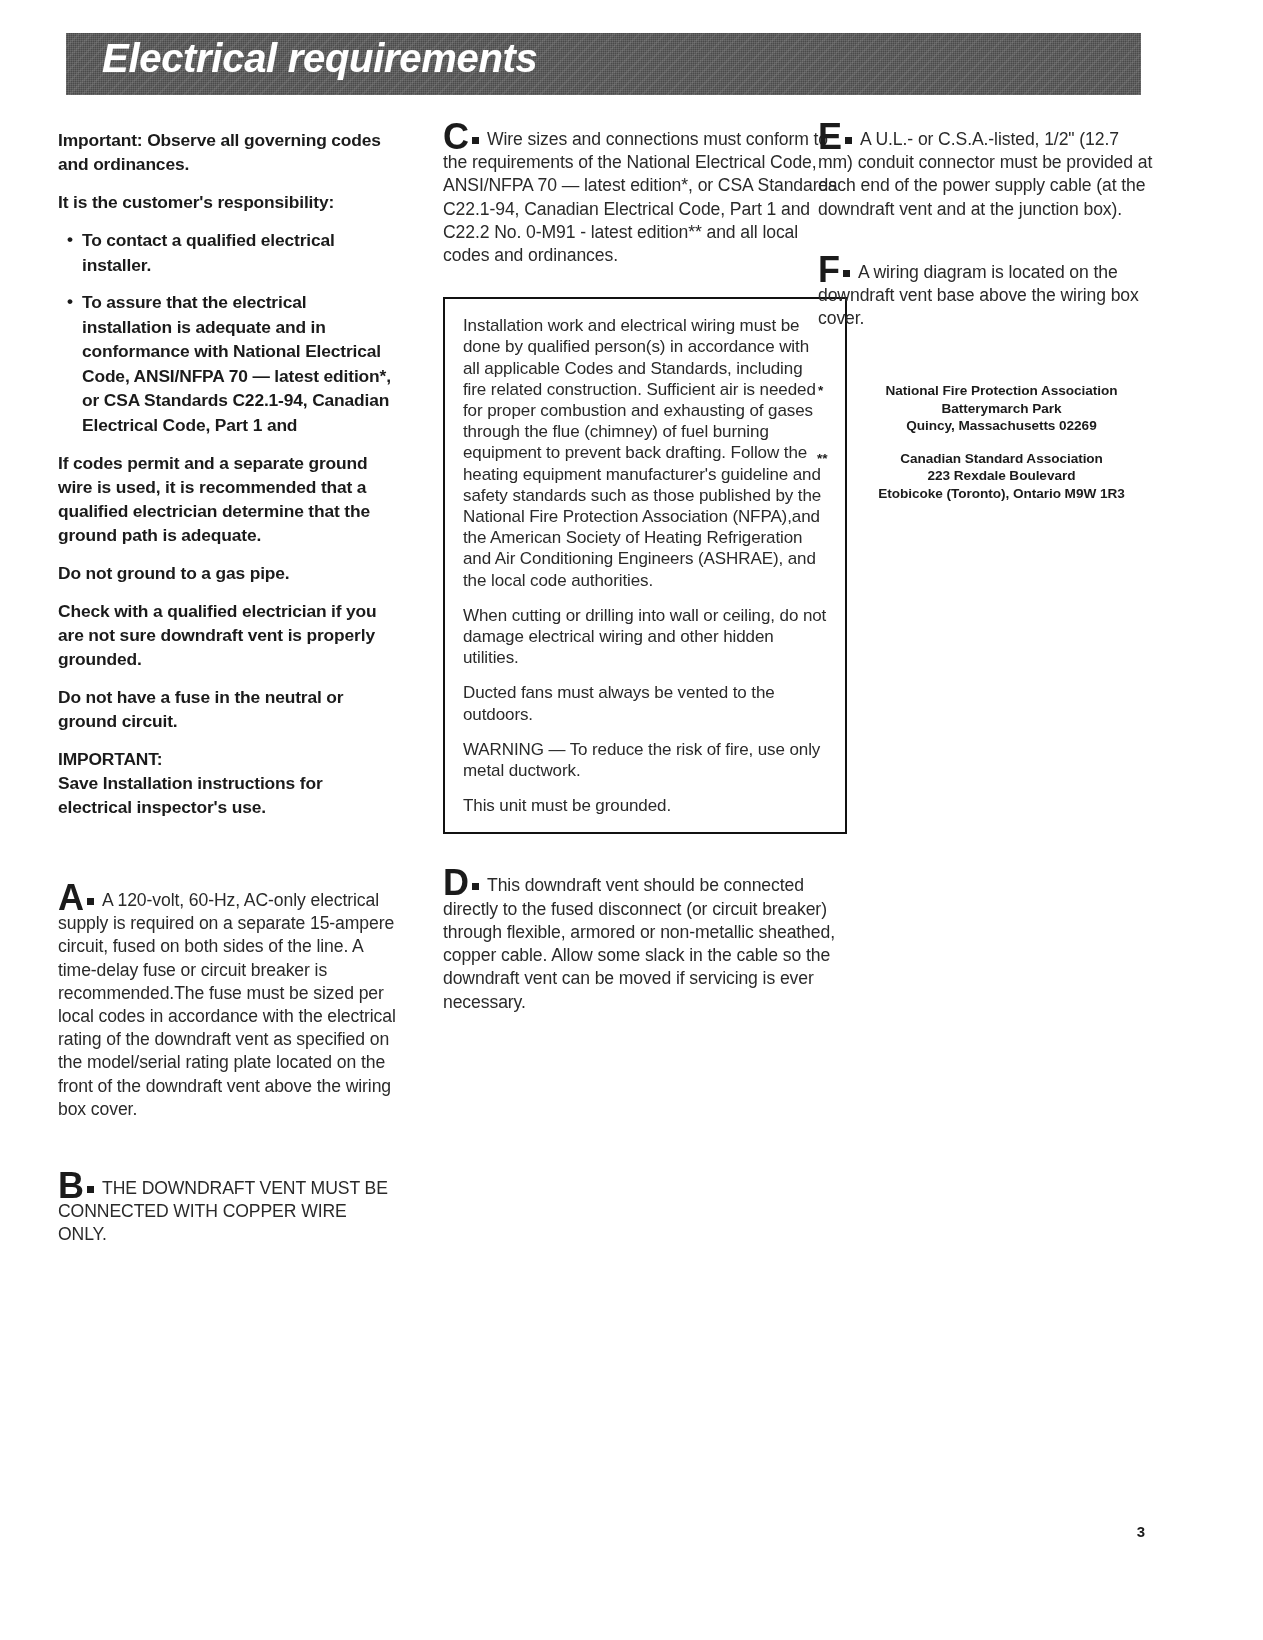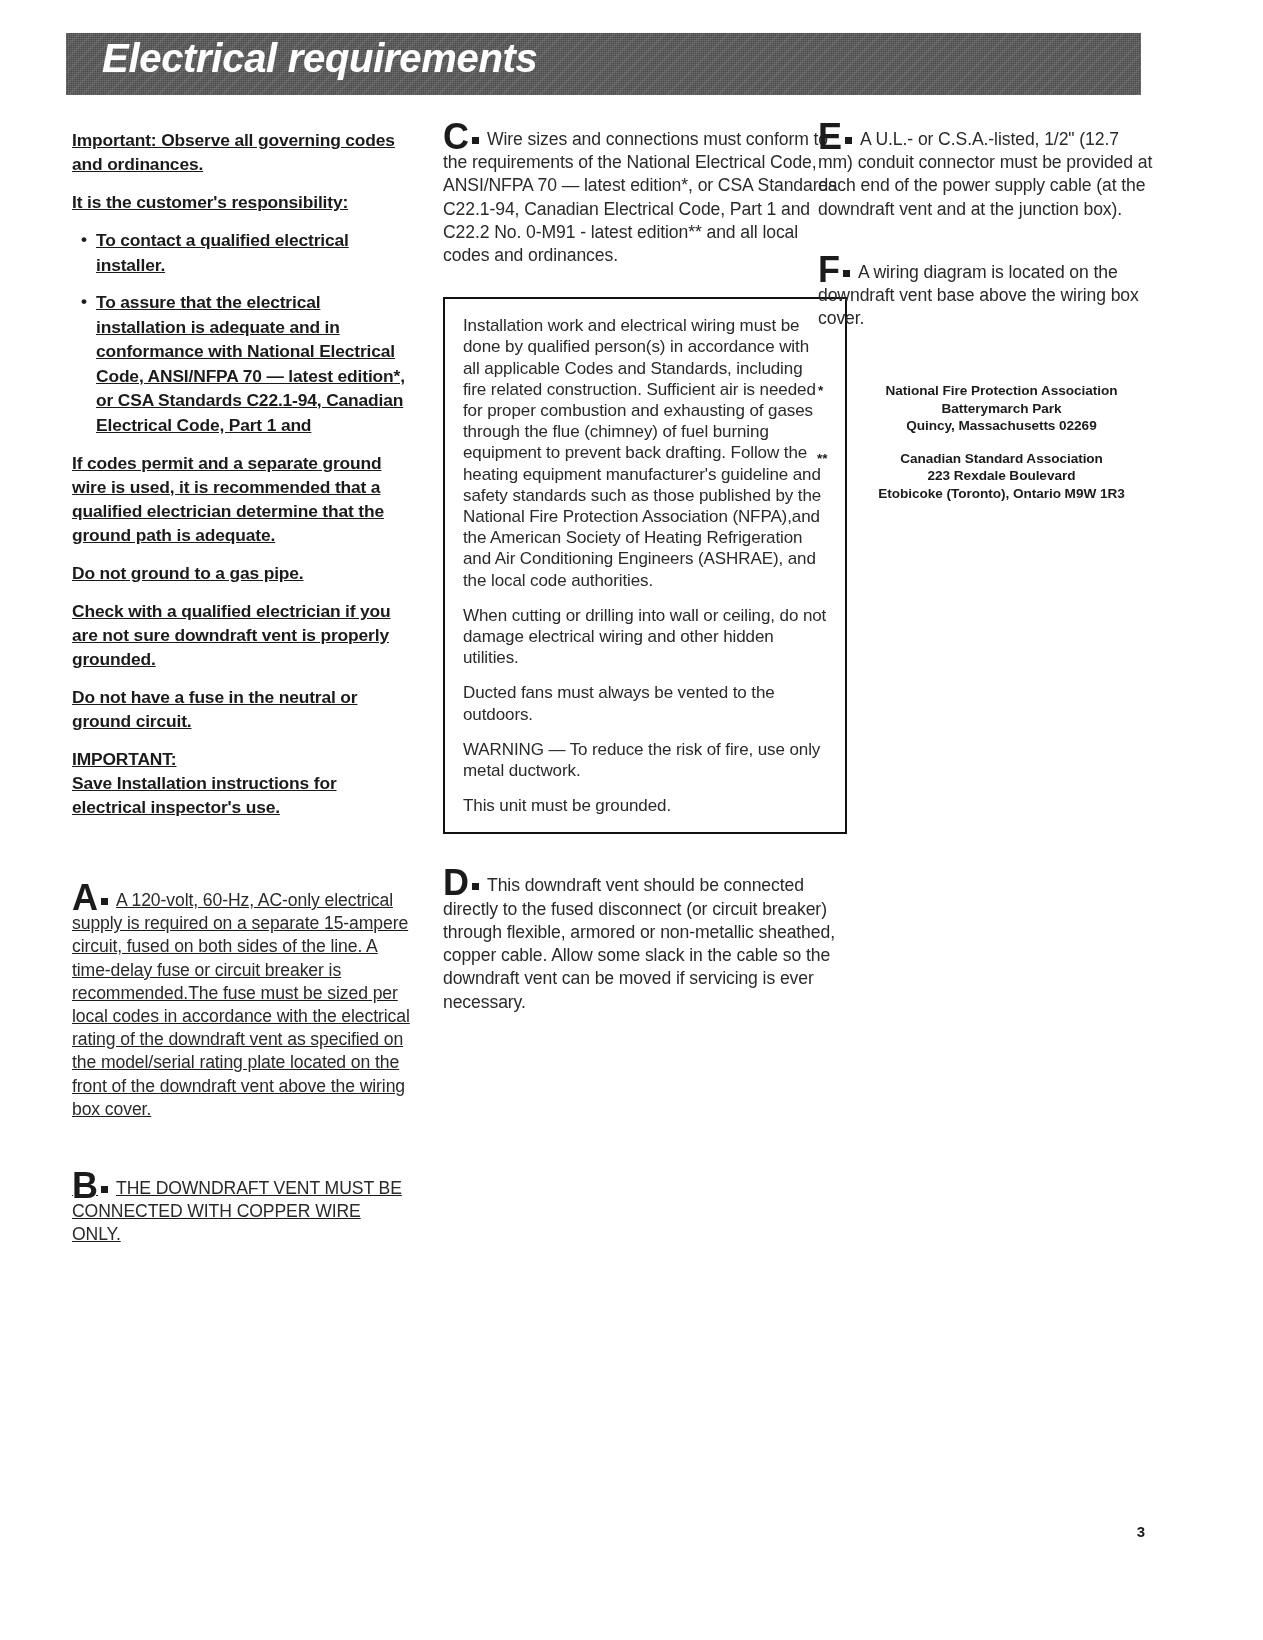--- a/index.html
+++ b/index.html
@@ -58,21 +58,21 @@
     white-space: nowrap;
     z-index: 2;
     text-shadow: 0 0 1px rgba(255,255,255,0.35);
   }
 
   
   .col {
     position: absolute;
     top: 128px;
   }
-  .col-left  { left: 72px;  width: 340px; text-decoration: underline; }
+  .col-left  { left: 58px;  width: 340px; }
   .col-mid   { left: 443px; width: 404px; }
   .col-right { left: 818px; width: 340px; }
 
   
   .p-bold {
     font-size: 17.4px;
     font-weight: bold;
     line-height: 24px;
     margin: 0 0 14px 0;
     letter-spacing: -0.15px;

